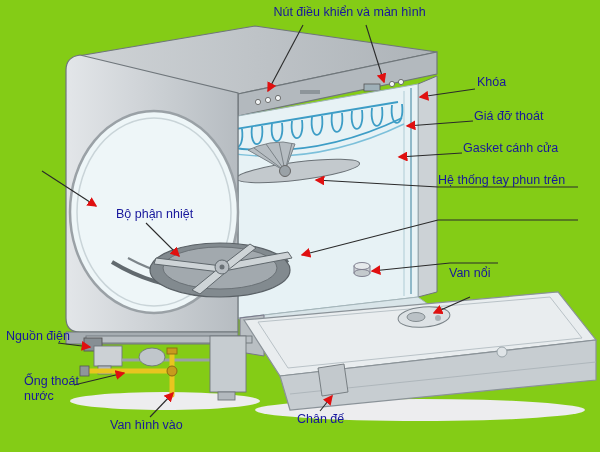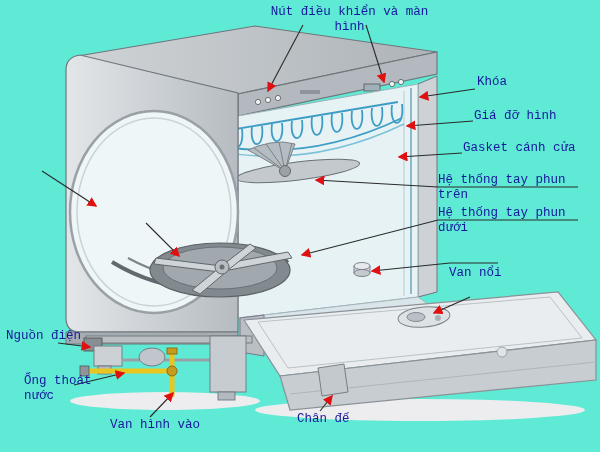--- a/index.html
+++ b/index.html
@@ -4,22 +4,22 @@
 <style>
   :root{
     --label-text:#17179c;
     --leader-line:#2a2a2a;
     --arrow:#e01010;
     --rack-blue:#3d9dc6;
     --hose-yellow:#e9c51f;
   }
   html,body{margin:0;padding:0;background:#ffffff;}
   .stage{
-    position:relative;width:600px;height:452px;background:#5eead4;overflow:hidden;
-    font-family:Liberation Mono, monospace;
+    position:relative;width:600px;height:452px;background:#84cc16;overflow:hidden;
+    font-family:Liberation Sans, sans-serif;
   }
   .stage svg{position:absolute;left:0;top:0;}
   .label{
     position:absolute;color:var(--label-text);
     font-size:12.5px;line-height:1.22;white-space:pre-line;
   }
   .leader{stroke:var(--leader-line);stroke-width:1.1;fill:none;}
   .arrowfill{fill:var(--arrow);}
   .rack{stroke:var(--rack-blue);stroke-width:1.8;fill:none;}
   .rack-light{stroke:#7cc0da;stroke-width:1.4;fill:none;}
@@ -170,24 +170,24 @@
       <line class="leader" x1="146" y1="223" x2="179" y2="256" marker-end="url(#arrowhead)"></line>
       <line class="leader" x1="58" y1="343" x2="90" y2="347" marker-end="url(#arrowhead)"></line>
       <line class="leader" x1="74" y1="385" x2="124" y2="373" marker-end="url(#arrowhead)"></line>
       <line class="leader" x1="150" y1="417" x2="173" y2="393" marker-end="url(#arrowhead)"></line>
       <line class="leader" x1="320" y1="411" x2="332" y2="396" marker-end="url(#arrowhead)"></line>
     </g>
   </svg>
 
   <div class="label" style="left:252px;top:5px;width:195px;text-align:center;">Nút điều khiển và màn hình</div>
   <div class="label" style="left:477px;top:75px;">Khóa</div>
-  <div class="label" style="left:474px;top:109px;">Giá đỡ hình</div>
+  <div class="label" style="left:474px;top:109px;">Giá đỡ thoát</div>
   <div class="label" style="left:463px;top:141px;">Gasket cánh cửa</div>
   <div class="label" style="left:438px;top:173px;">Hệ thống tay phun trên</div>
-  <div class="label" style="left:438px;top:206px;">Hệ thống tay phun dưới</div>
   <div class="label" style="left:449px;top:250px;margin-top:16px;">Van nổi</div>
+  <div class="label" style="left:116px;top:207px;">Bộ phận nhiệt</div>
   <div class="label" style="left:6px;top:329px;">Nguồn điện</div>
   <div class="label" style="left:24px;top:374px;width:74px;">Ống thoát
 nước</div>
   <div class="label" style="left:110px;top:418px;">Van hình vào</div>
   <div class="label" style="left:297px;top:412px;">Chân đế</div>
 
 </div>
 
 </body></html>

